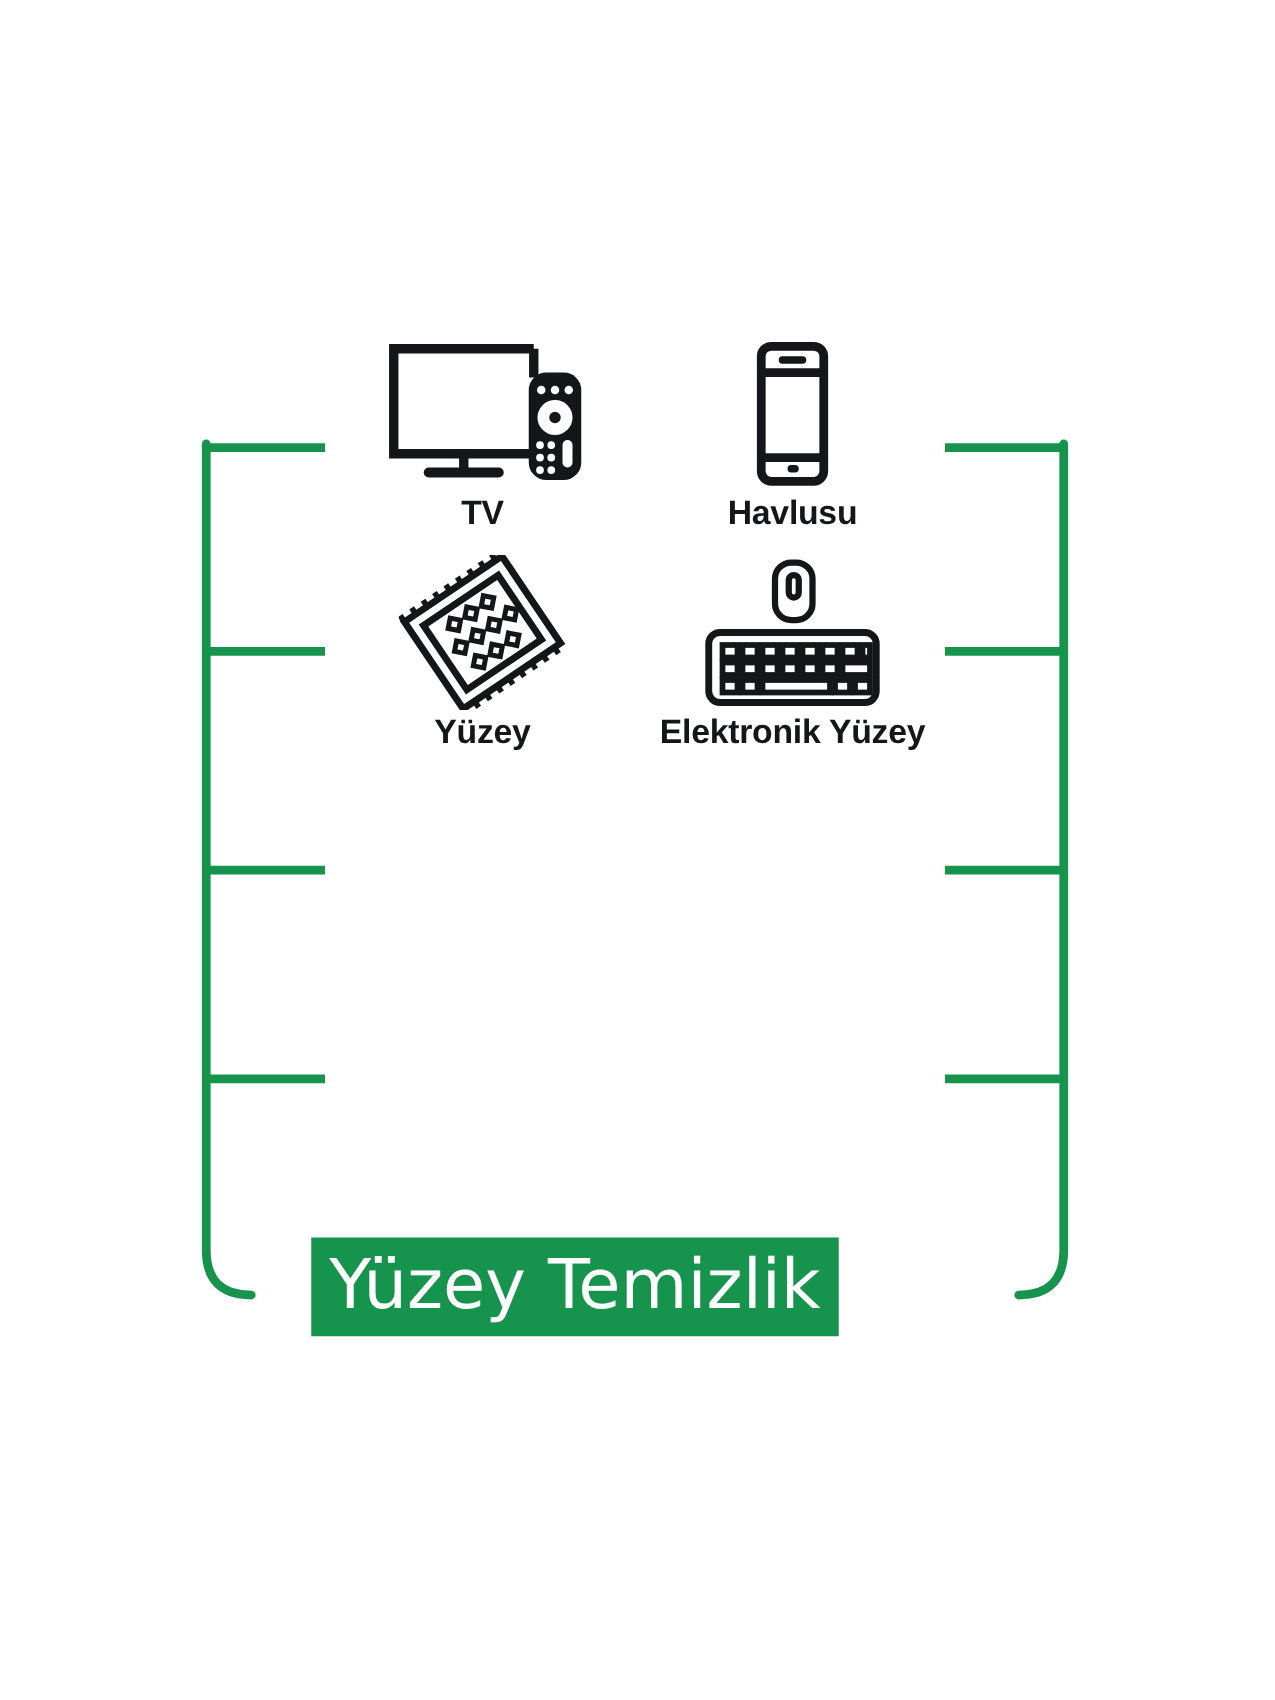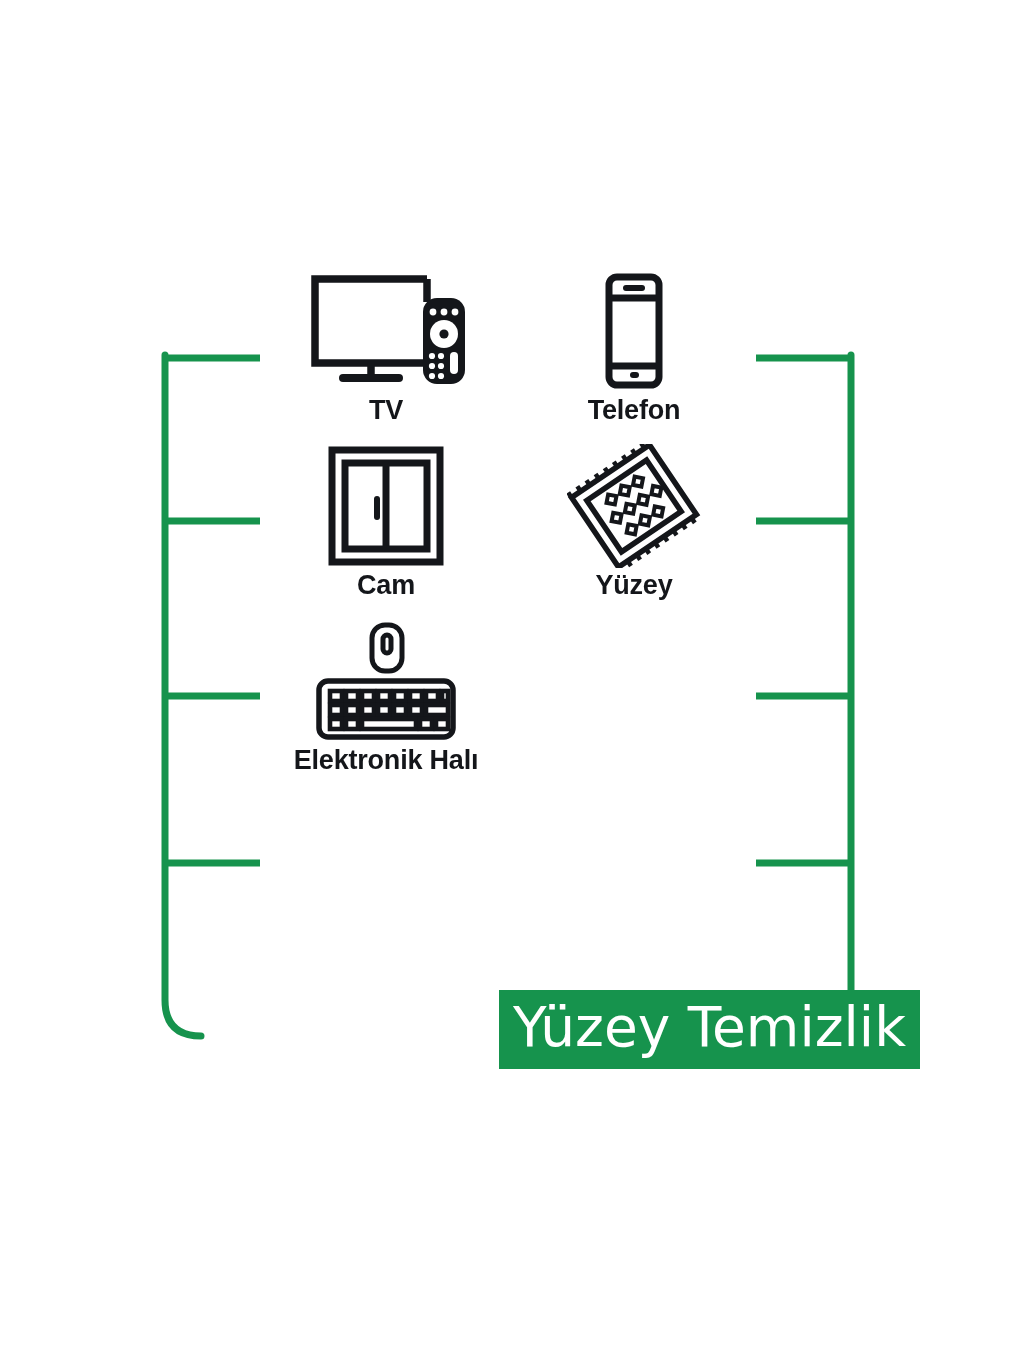--- a/index.html
+++ b/index.html
@@ -65,21 +65,21 @@
   }
 
   
   .title-row {
     position: absolute;
     left: 0;
     top: 990px;
     width: 920px;
     display: flex;
     align-items: center;
-    justify-content: flex-end;
+    justify-content: center;
     gap: 0px;
   }
   .title-hl {
     background: #16934d;
     color: #ffffff;
     font-size: 55px;
     font-weight: normal;
     padding: 10px 14px 14px 14px;
     line-height: 1;
     letter-spacing: 0px;
@@ -160,36 +160,23 @@
         <svg width="82" height="118" viewBox="0 0 82 118">
           <g fill="none" stroke="#14161a" stroke-width="7">
             <rect x="16" y="5" width="50" height="108" rx="8"></rect>
             <line x1="16" y1="26" x2="66" y2="26"></line>
             <line x1="16" y1="94" x2="66" y2="94"></line>
           </g>
           <rect x="30" y="13" width="22" height="6" rx="3" fill="#14161a"></rect>
           <rect x="37" y="100" width="9" height="6" rx="3" fill="#14161a"></rect>
         </svg>
       </div>
-      <div class="cell-label">Telefon</div>
-    </div>
-
-    <div class="cell">
-      <div class="icon-wrap">
-        <svg width="124" height="124" viewBox="0 0 124 124">
-          <g fill="none" stroke="#14161a" stroke-width="7">
-            <rect x="8" y="6" width="108" height="112"></rect>
-            <rect x="21" y="19" width="82" height="86"></rect>
-            <line x1="62" y1="19" x2="62" y2="105"></line>
-          </g>
-          <rect x="50" y="52" width="6" height="24" rx="3" fill="#14161a"></rect>
-        </svg>
-      </div>
-      <div class="cell-label">Cam</div>
-    </div>
+      <div class="cell-label">Havlusu</div>
+    </div>
+
 
 
 
 
     <div class="cell">
       <div class="icon-wrap">
         <svg width="134" height="124" viewBox="0 0 134 124">
           <g transform="translate(67,62) rotate(-34) translate(-67,-62)">
             <g fill="none" stroke="#14161a" stroke-width="5.5" stroke-linejoin="miter">
               <rect x="20" y="20" width="94" height="84"></rect>
@@ -260,21 +247,21 @@
               <rect x="113" y="86" width="22" height="10"></rect>
               <rect x="17" y="100" width="12" height="10"></rect>
                 <rect x="33" y="100" width="12" height="10"></rect>
               <rect x="49" y="100" width="54" height="10"></rect>
               <rect x="107" y="100" width="12" height="10"></rect>
                 <rect x="123" y="100" width="12" height="10"></rect>
             </g>
           </g>
         </svg>
       </div>
-      <div class="cell-label">Elektronik Halı</div>
+      <div class="cell-label">Elektronik Yüzey</div>
     </div>
 
   </div>
 
   <div class="title-row">
     <span class="title-hl">Yüzey Temizlik</span>
   </div>
 
 </div>
 

